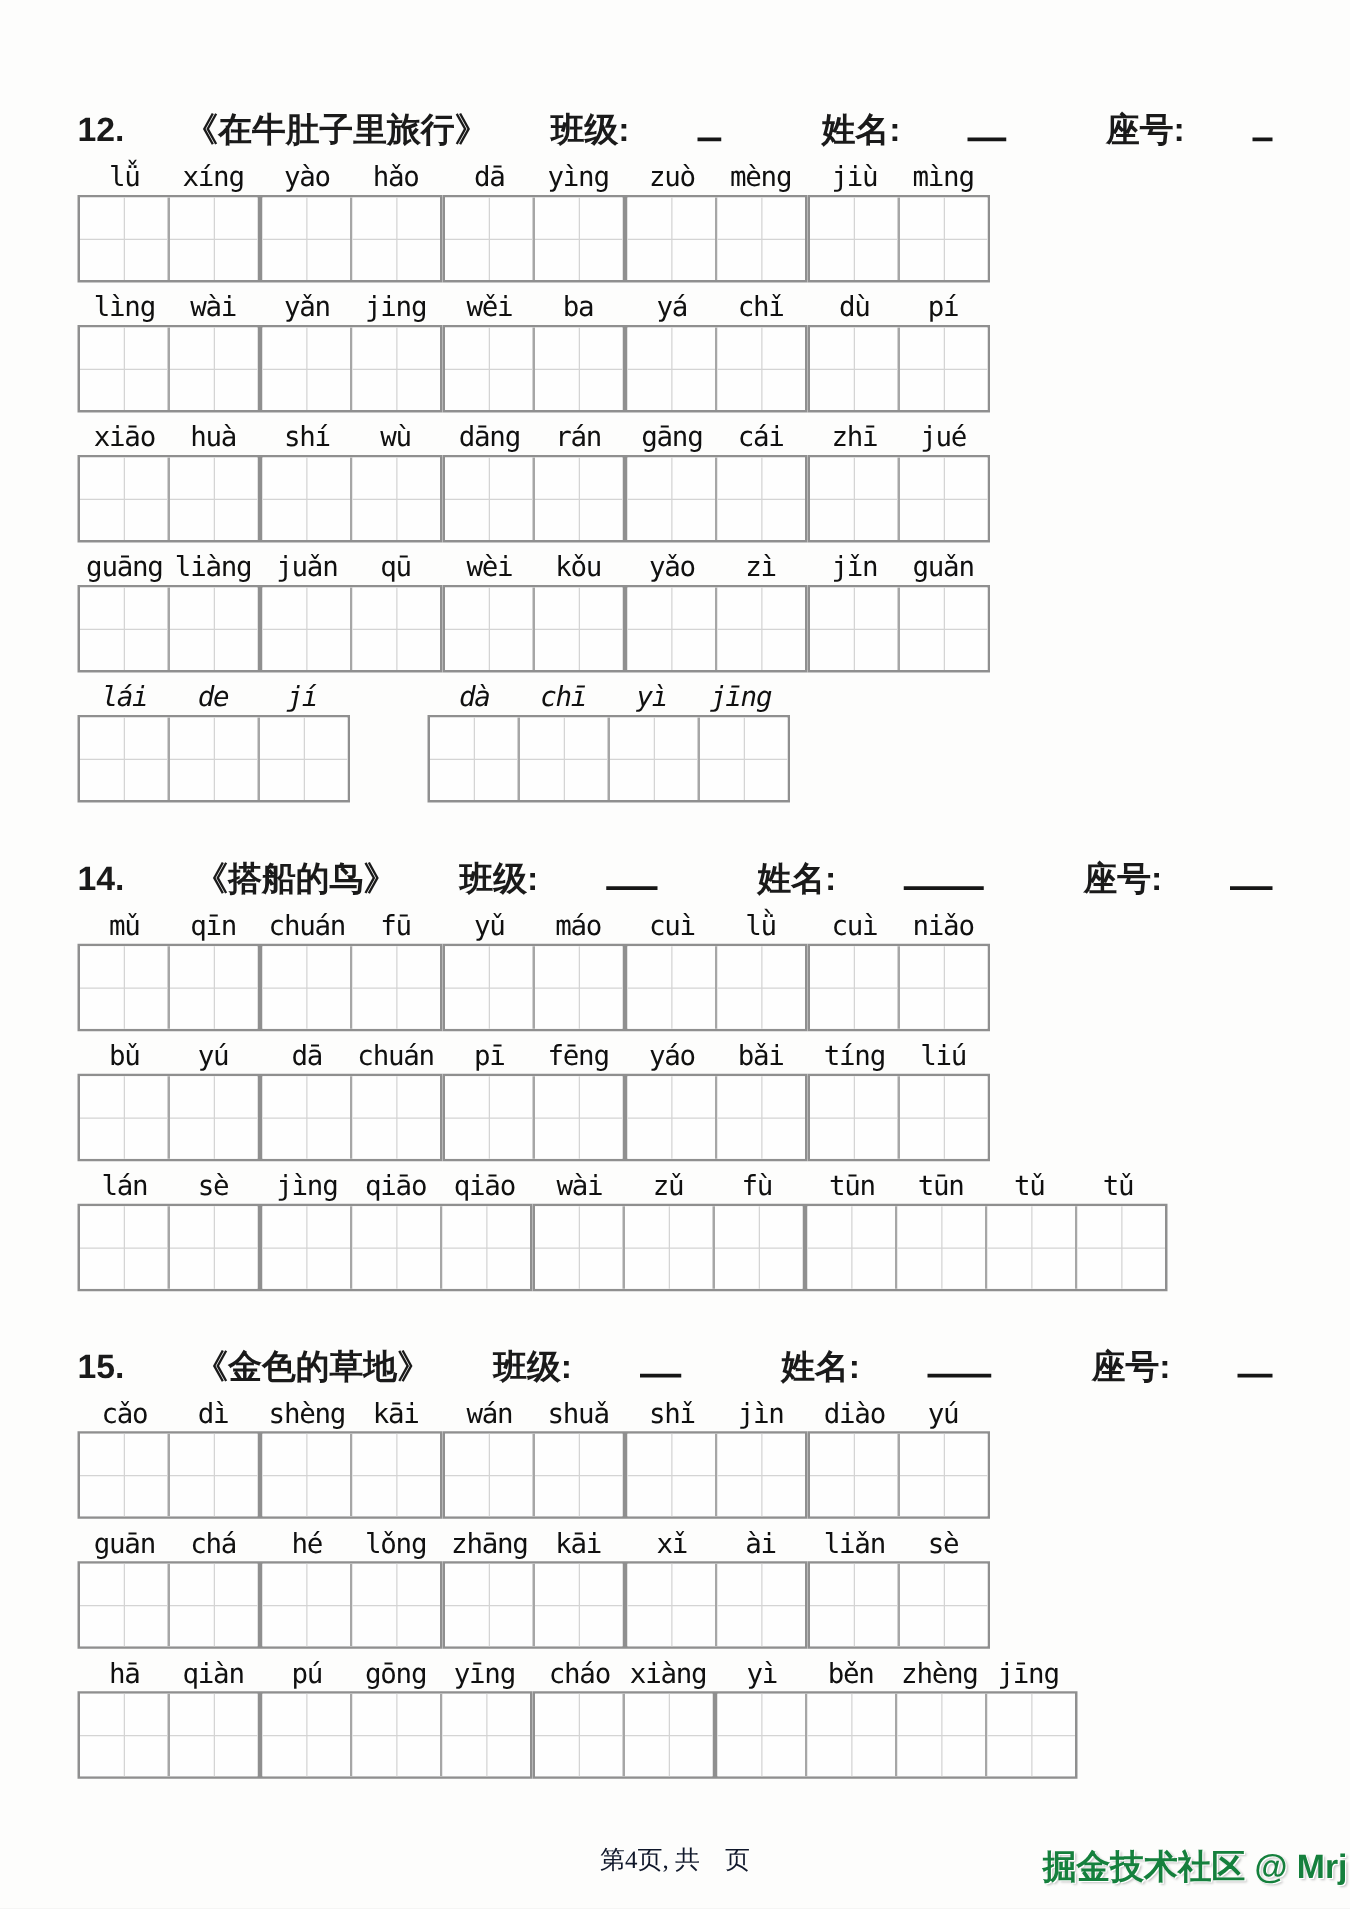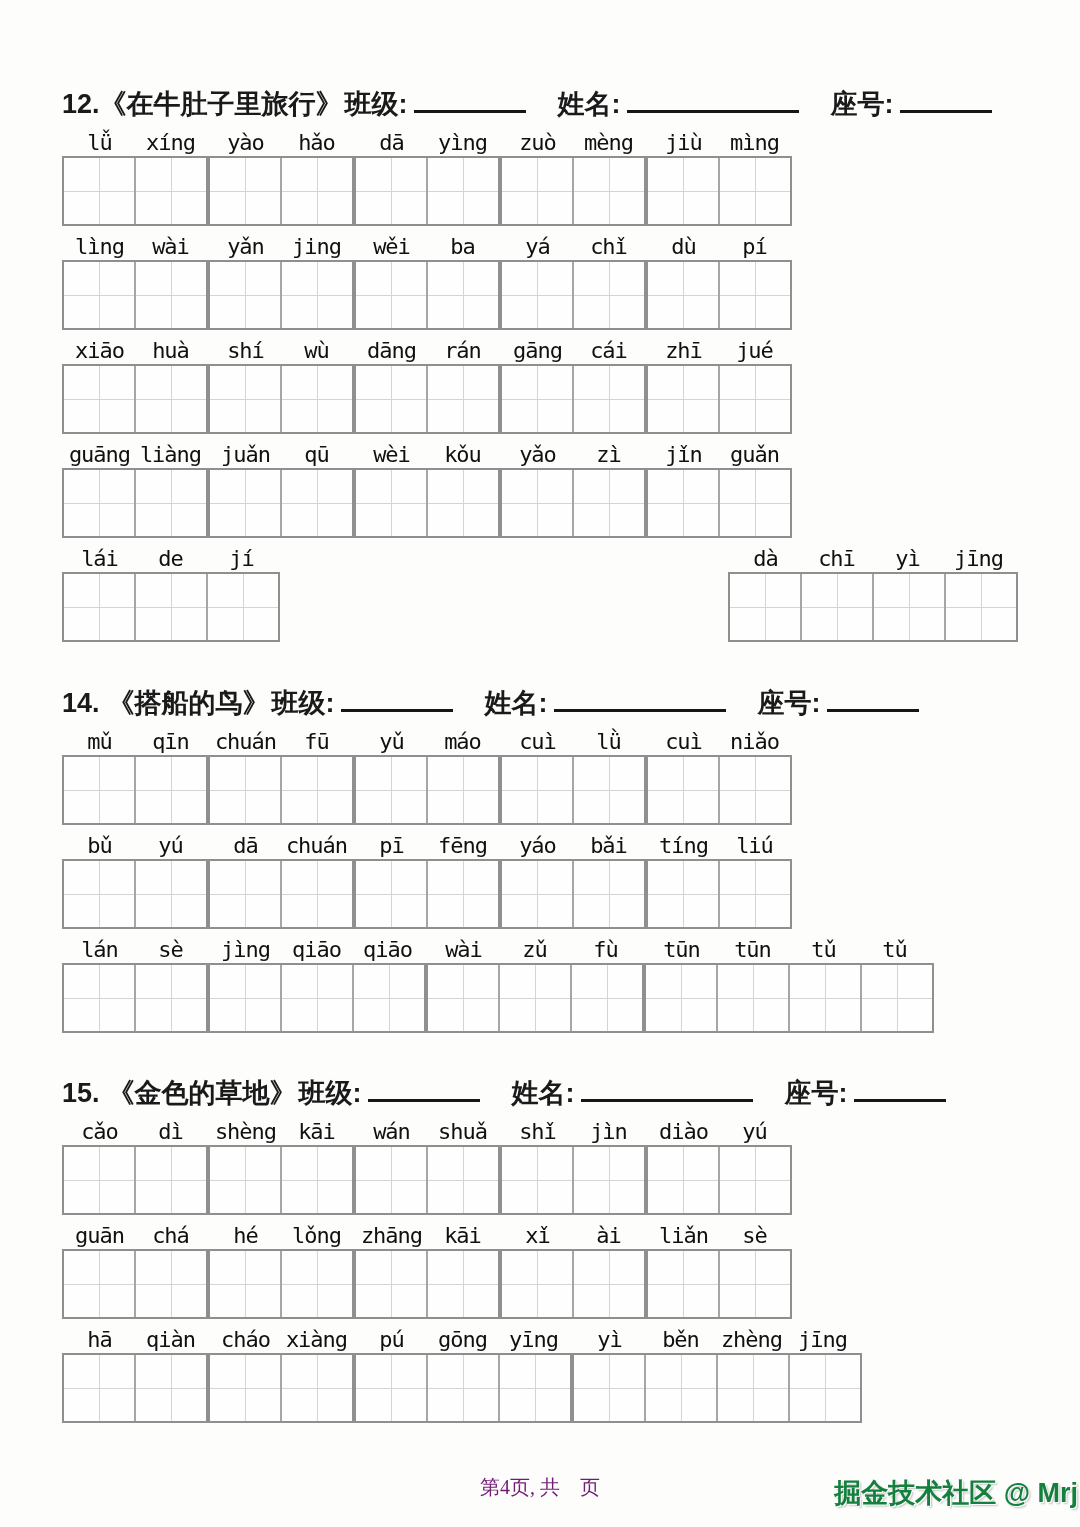--- a/index.html
+++ b/index.html
@@ -9,35 +9,36 @@
     padding:82px 62px 0 62px;
     font-family:"Liberation Sans",sans-serif;
     color:#1a1a1a;overflow:hidden;
   }
   .sec{margin:0 0 2px 0;}
   .sec + .sec{margin-top:38px;}
   .sec-header{
     display:flex;align-items:baseline;flex-wrap:nowrap;
     font-size:27px;font-weight:700;line-height:34px;margin-bottom:8px;
     white-space:nowrap;
+    gap:48px;
   }
   .sec-num{font-weight:700;}
   .sec-title{font-weight:700;}
   .lab{margin-left:32px;font-weight:700;}
   .lab.first{margin-left:2px;}
   .blank{
     display:inline-block;border-bottom:3px solid #161616;
     height:1.05em;vertical-align:baseline;margin-left:6px;
   }
   .blank.b-class{width:112px;}
   .blank.b-name{width:172px;}
   .blank.b-seat{width:92px;}
 
   .word-row{display:flex;margin-bottom:7px;}
-  .word-row.row-left{justify-content:space-between;gap:62px;}
+  .word-row.row-left{justify-content:flex-start;gap:62px;font-style:italic;}
 
   .group{display:flex;flex-direction:column;}
   .pinyin{display:flex;align-items:flex-end;height:26px;padding:0 2px 1px 2px;}
   .syl{
     width:71px;text-align:center;
     font-family:"DejaVu Sans Mono",monospace;
     font-size:22px;letter-spacing:-1px;color:#101010;
     overflow:visible;white-space:nowrap;
   }
   .grid{display:flex;border:2px solid #8f8f8f;background:#ffffff;width:max-content;}
@@ -50,21 +51,21 @@
     content:"";position:absolute;left:50%;top:0;bottom:0;width:1px;
     background:#d4d4d4;
   }
   .cell::after{
     content:"";position:absolute;top:50%;left:0;right:0;height:1px;
     background:#d4d4d4;
   }
 
   .footer-page{
     position:absolute;left:0;right:0;bottom:26px;text-align:center;
-    font-family:"Liberation Serif",serif;font-size:20px;color:#701a75;
+    font-family:"Liberation Serif",serif;font-size:20px;color:#0f172a;
   }
   .watermark{
     position:absolute;right:2px;bottom:16px;
     font-size:27px;font-weight:700;color:#15803d;
     text-shadow:1px 1px 0 #ffffff,2px 2px 2px #c0c0c0;
     font-family:"Liberation Sans",sans-serif;
   }
 </style>
 </head>
 <body>
@@ -606,36 +607,36 @@
               <span class="syl">hā</span>
               <span class="syl">qiàn</span>
             </div>
             <div class="grid">
               <div class="cell"></div>
               <div class="cell"></div>
             </div>
           </div>
           <div class="group">
             <div class="pinyin">
-              <span class="syl">cháo</span>
-              <span class="syl">xiàng</span>
-            </div>
-            <div class="grid">
-              <div class="cell"></div>
-              <div class="cell"></div>
-            </div>
-          </div>
-          <div class="group">
-            <div class="pinyin">
               <span class="syl">pú</span>
               <span class="syl">gōng</span>
               <span class="syl">yīng</span>
             </div>
             <div class="grid">
               <div class="cell"></div>
+              <div class="cell"></div>
+              <div class="cell"></div>
+            </div>
+          </div>
+          <div class="group">
+            <div class="pinyin">
+              <span class="syl">cháo</span>
+              <span class="syl">xiàng</span>
+            </div>
+            <div class="grid">
               <div class="cell"></div>
               <div class="cell"></div>
             </div>
           </div>
           <div class="group">
             <div class="pinyin">
               <span class="syl">yì</span>
               <span class="syl">běn</span>
               <span class="syl">zhèng</span>
               <span class="syl">jīng</span>

